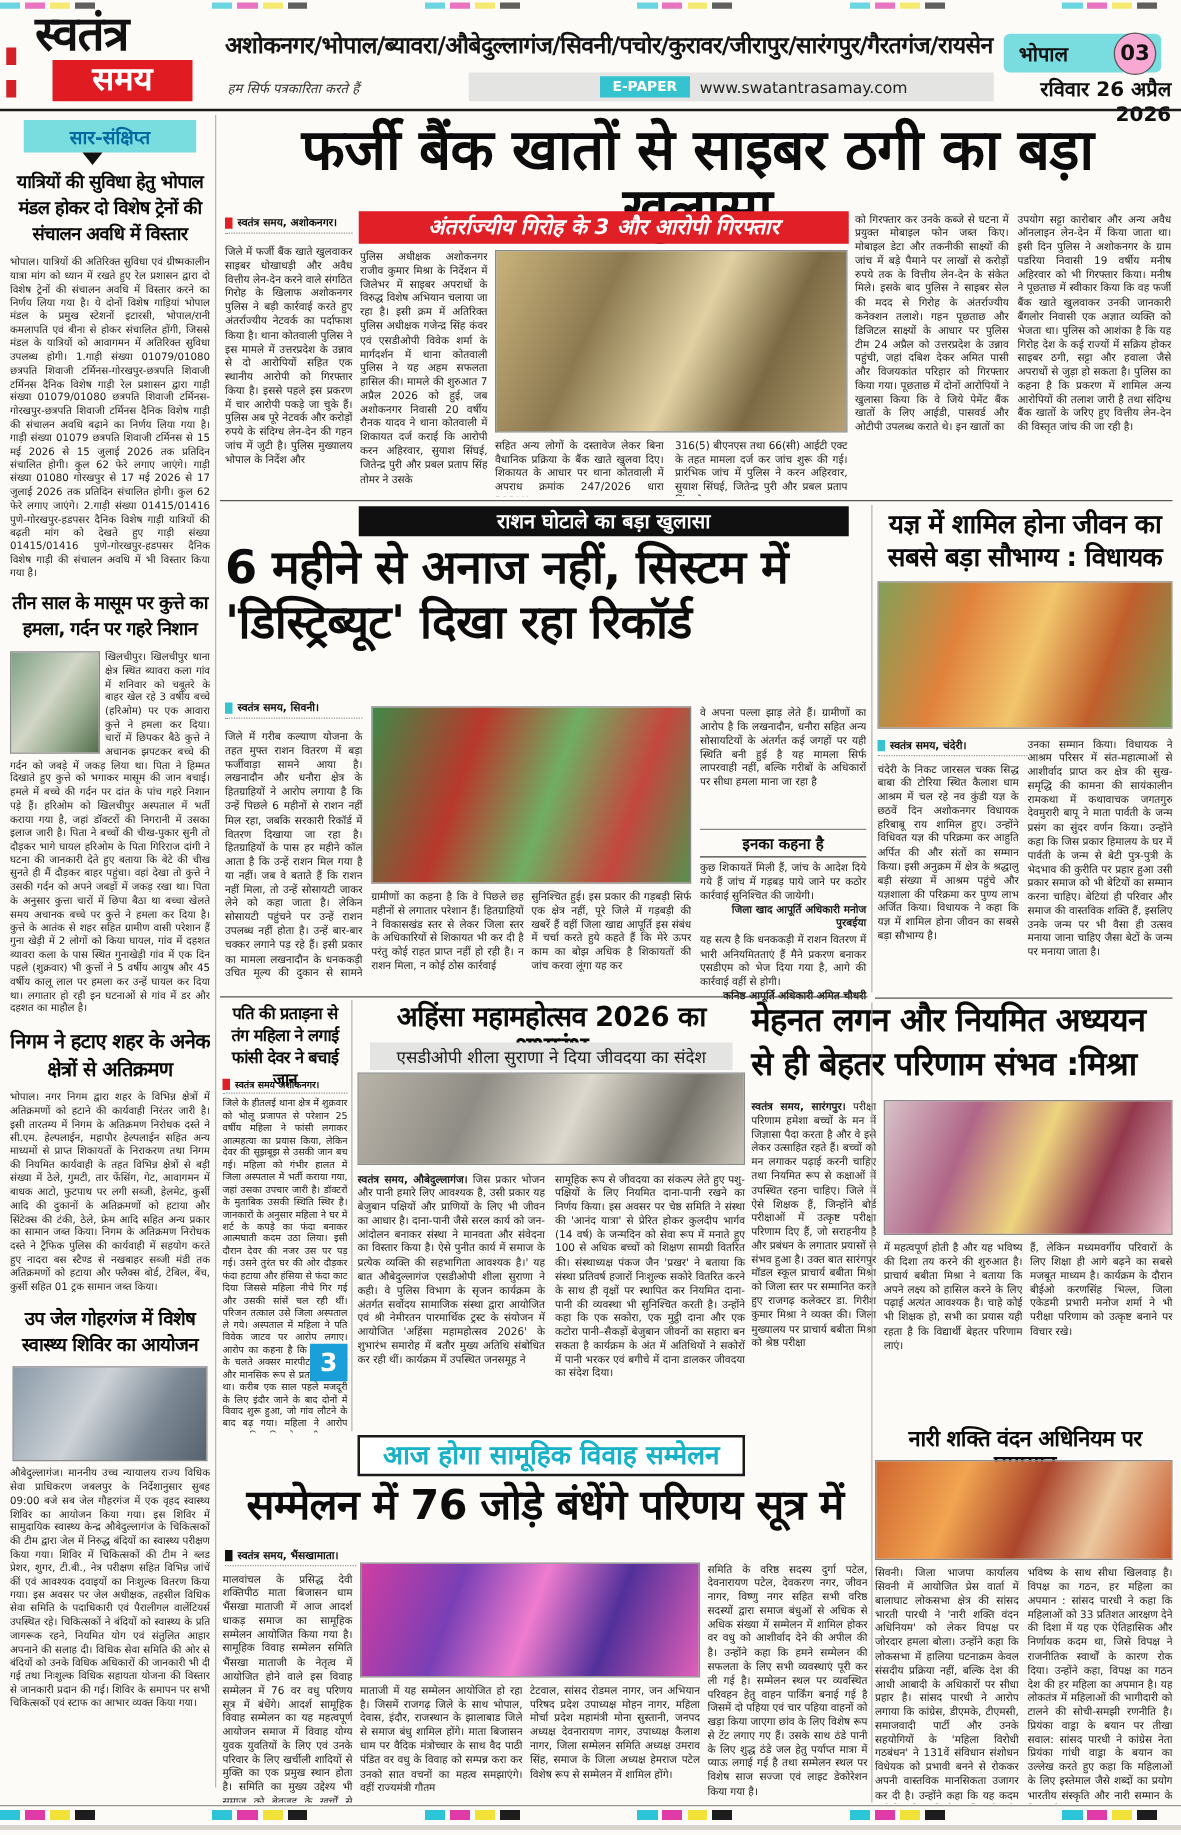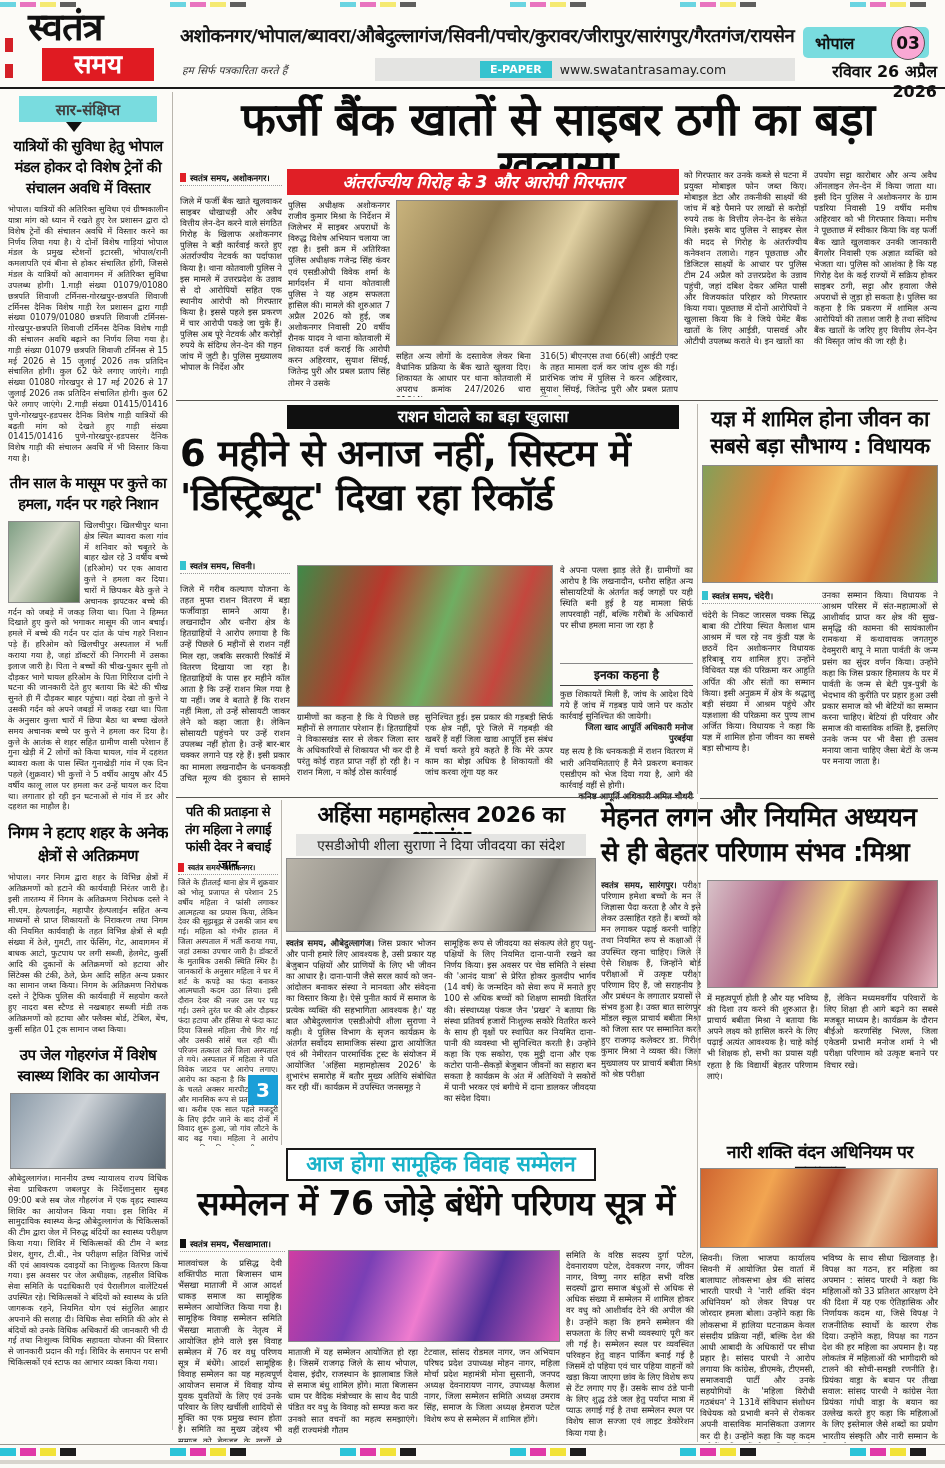--- a/index.html
+++ b/index.html
@@ -46,21 +46,21 @@
   <div class="abs" style="left:182px;top:63px;width:190px;font-size:10.5px;color:#333;font-style:italic">हम सिर्फ पत्रकारिता करते हैं</div>
   <div class="abs graybar" style="left:375px;top:58px;width:420px;height:23px;display:flex;align-items:center;gap:8px;padding-left:105px">
     <span style="background:#35c3cf;color:#fff;font-size:11px;font-weight:bold;padding:2px 10px">E-PAPER</span>
     <span style="font-size:12.5px;color:#222">www.swatantrasamay.com</span>
   </div>
   <div class="abs" style="left:795px;top:60px;width:142px;font-size:16px;font-weight:bold;color:#101010;text-align:right">रविवार 26 अप्रैल 2026</div>
   <div class="abs" style="left:0;top:87px;width:945px;height:2px;background:#1a1a1a"></div>
 
   <div class="abs vline" style="left:172px;top:92px;height:1338px"></div>
   <div class="abs" style="left:8px;top:94px;width:160px;height:1336px;overflow:hidden">
-    <div class="cyanbox" style="width:138px;margin:2px auto 0;text-align:center;font-weight:bold;font-size:15px;color:#404040;padding:3px 0">सार-संक्षिप्त</div>
+    <div class="cyanbox" style="width:138px;margin:2px auto 0;text-align:center;font-weight:bold;font-size:15px;color:#0369a1;padding:3px 0">सार-संक्षिप्त</div>
     <div style="width:0;height:0;border-left:8px solid transparent;border-right:8px solid transparent;border-top:10px solid #111;margin:0 0 4px 58px"></div>
 
     <div class="headline" style="font-size:14.5px;line-height:1.45;text-align:center;margin:2px 0 5px">यात्रियों की सुविधा हेतु भोपाल मंडल होकर दो विशेष ट्रेनों की संचालन अवधि में विस्तार</div>
     <div class="bodytxt" style="font-size:8.2px">भोपाल। यात्रियों की अतिरिक्त सुविधा एवं ग्रीष्मकालीन यात्रा मांग को ध्यान में रखते हुए रेल प्रशासन द्वारा दो विशेष ट्रेनों की संचालन अवधि में विस्तार करने का निर्णय लिया गया है। ये दोनों विशेष गाड़ियां भोपाल मंडल के प्रमुख स्टेशनों इटारसी, भोपाल/रानी कमलापति एवं बीना से होकर संचालित होंगी, जिससे मंडल के यात्रियों को आवागमन में अतिरिक्त सुविधा उपलब्ध होगी। 1.गाड़ी संख्या 01079/01080 छत्रपति शिवाजी टर्मिनस-गोरखपुर-छत्रपति शिवाजी टर्मिनस दैनिक विशेष गाड़ी रेल प्रशासन द्वारा गाड़ी संख्या 01079/01080 छत्रपति शिवाजी टर्मिनस-गोरखपुर-छत्रपति शिवाजी टर्मिनस दैनिक विशेष गाड़ी की संचालन अवधि बढ़ाने का निर्णय लिया गया है। गाड़ी संख्या 01079 छत्रपति शिवाजी टर्मिनस से 15 मई 2026 से 15 जुलाई 2026 तक प्रतिदिन संचालित होगी। कुल 62 फेरे लगाए जाएंगे। गाड़ी संख्या 01080 गोरखपुर से 17 मई 2026 से 17 जुलाई 2026 तक प्रतिदिन संचालित होगी। कुल 62 फेरे लगाए जाएंगे। 2.गाड़ी संख्या 01415/01416 पुणे-गोरखपुर-हडपसर दैनिक विशेष गाड़ी यात्रियों की बढ़ती मांग को देखते हुए गाड़ी संख्या 01415/01416 पुणे-गोरखपुर-हडपसर दैनिक विशेष गाड़ी की संचालन अवधि में भी विस्तार किया गया है।</div>
 
     <div class="headline" style="font-size:14.5px;line-height:1.45;text-align:center;margin:9px 0 5px">तीन साल के मासूम पर कुत्ते का हमला, गर्दन पर गहरे निशान</div>
     <div>
       <div class="photo" style="float:left;width:72px;height:82px;margin:1px 4px 2px 0;background:linear-gradient(125deg,#7f9f84,#d2d6c6 45%,#9cae93 70%,#546e4c)"></div>
       <div class="bodytxt" style="font-size:8.2px">खिलचीपुर। खिलचीपुर थाना क्षेत्र स्थित ब्यावरा कला गांव में शनिवार को चबूतरे के बाहर खेल रहे 3 वर्षीय बच्चे (हरिओम) पर एक आवारा कुत्ते ने हमला कर दिया। चारों में छिपकर बैठे कुत्ते ने अचानक झपटकर बच्चे की गर्दन को जबड़े में जकड़ लिया था। पिता ने हिम्मत दिखाते हुए कुत्ते को भगाकर मासूम की जान बचाई। हमले में बच्चे की गर्दन पर दांत के पांच गहरे निशान पड़े हैं। हरिओम को खिलचीपुर अस्पताल में भर्ती कराया गया है, जहां डॉक्टरों की निगरानी में उसका इलाज जारी है। पिता ने बच्चों की चीख-पुकार सुनी तो दौड़कर भागे घायल हरिओम के पिता गिरिराज दांगी ने घटना की जानकारी देते हुए बताया कि बेटे की चीख सुनते ही मैं दौड़कर बाहर पहुंचा। वहां देखा तो कुत्ते ने उसकी गर्दन को अपने जबड़ों में जकड़ रखा था। पिता के अनुसार कुत्ता चारों में छिपा बैठा था बच्चा खेलते समय अचानक बच्चे पर कुत्ते ने हमला कर दिया है। कुत्ते के आतंक से शहर सहित ग्रामीण वासी परेशान हैं गुना खेड़ी में 2 लोगों को किया घायल, गांव में दहशत ब्यावरा कला के पास स्थित गुनाखेड़ी गांव में एक दिन पहले (शुक्रवार) भी कुत्तों ने 5 वर्षीय आयुष और 45 वर्षीय कालू लाल पर हमला कर उन्हें घायल कर दिया था। लगातार हो रही इन घटनाओं से गांव में डर और दहशत का माहौल है।</div>
     </div>

